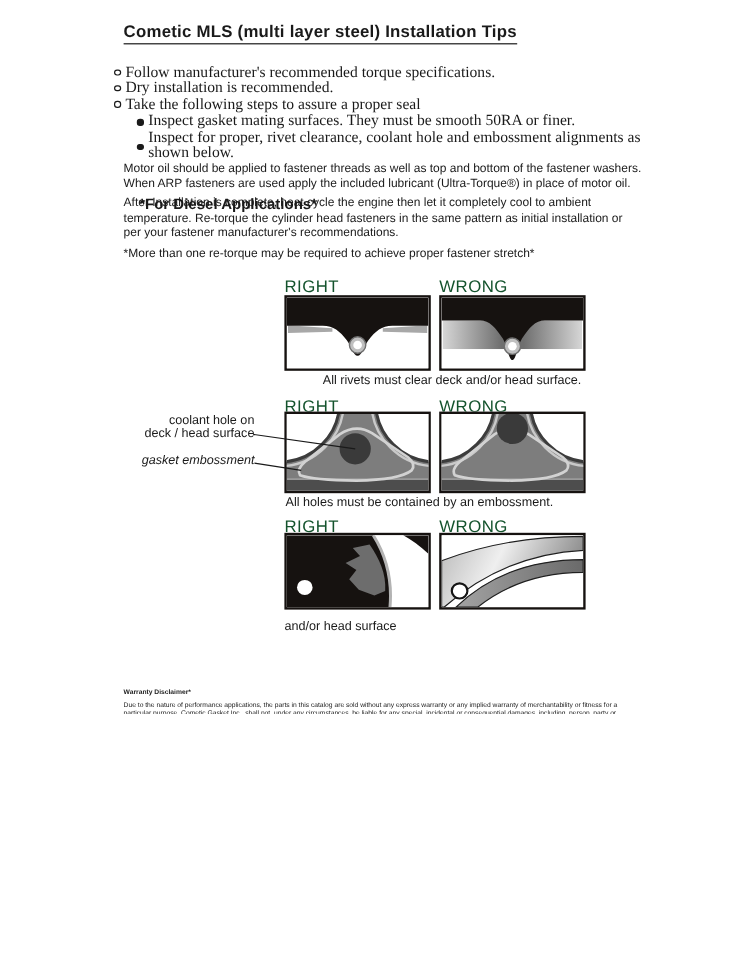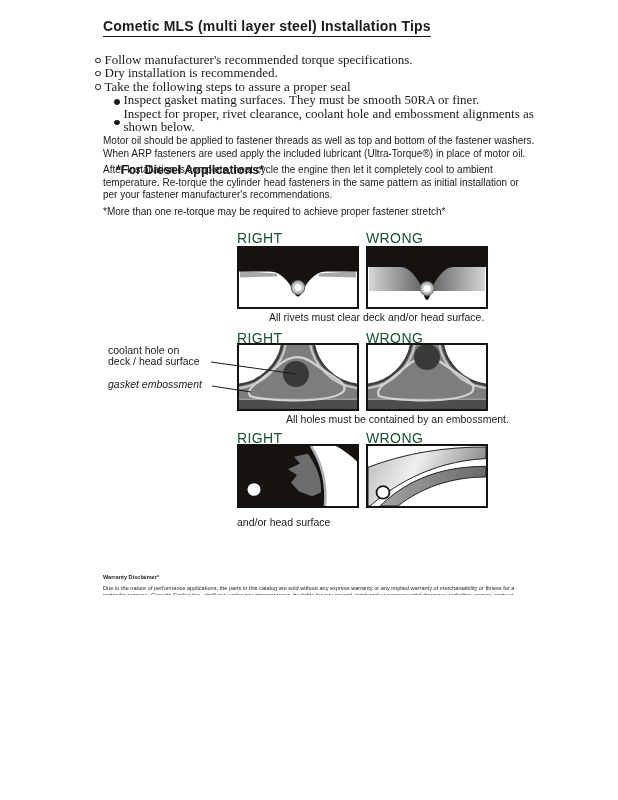--- a/index.html
+++ b/index.html
@@ -24,21 +24,21 @@
   .blt.sub .m { background:#1a1a1a; }
 
   .h2 { font-size:12.5px; font-weight:bold; }
   .para { font-size:10px; line-height:12.5px; width:432px; }
 
   .dlabel { width:122px; font-size:14px; letter-spacing:.4px; color:#14532d; }
   .panel { width:122px; border:2px solid #161210; background:#fff; box-sizing:border-box; }
   .panel svg { display:block; width:100%; height:100%; }
   .caption { font-size:10.5px; line-height:10.8px; }
 
-  .callout { font-size:10.5px; line-height:11px; width:104px; }
+  .callout { font-size:10.5px; line-height:11px; text-align:right; width:104px; }
 
   .legal { left:103px; top:574px; width:419px; font-size:5.6px; line-height:6.3px; color:#222; }
   .legal .lh { font-weight:bold; margin-bottom:5px; }
   .legal p { margin:0 0 6px 0; }
   .legal p.tight { margin-bottom:0; }
 
   .cg { left:388px; top:756px; font-size:13.5px; letter-spacing:.4px; color:#000000; }
 </style>
 </head>
 <body>
@@ -145,21 +145,21 @@
       <circle cx="124" cy="-10" r="53.5" fill="none" stroke="#c9c9c9" stroke-width="2"></circle>
       <circle cx="-6" cy="-10" r="50" fill="#ffffff" stroke="#3c3c3c" stroke-width="2.5"></circle>
       <circle cx="124" cy="-10" r="50" fill="#ffffff" stroke="#3c3c3c" stroke-width="2.5"></circle>
       <rect y="53.5" width="118" height="1.5" fill="#9a9a9a"></rect>
       <rect y="55" width="118" height="9" fill="#4d4d4d"></rect>
       <path d="M11,51 Q8,46 15,40 L44,17 Q58,8 71,16 L101,36 Q108,42 104,47 Q94,55 58,55.5 Q22,55 11,51 Z" fill="none" stroke="#d2d2d2" stroke-width="2.2"></path>
       <circle cx="59" cy="12" r="13" fill="#3a3a3a"></circle>
     </svg>
   </div>
 
-  <div class="abs caption" style="left:238px; top:414px;margin-left:48px;">All holes must be contained by an embossment.</div>
+  <div class="abs caption" style="left:238px; top:414px;">All holes must be contained by an embossment.</div>
 
   <div class="abs dlabel" style="left:237px; top:430px;">RIGHT</div>
   <div class="abs dlabel" style="left:366px; top:430px;">WRONG</div>
 
   <div class="abs panel" style="left:237px; top:444px; height:64px;">
     <svg viewBox="0 0 118 62" preserveAspectRatio="none">
       <rect width="118" height="62" fill="#ffffff"></rect>
       <path d="M0,0 H72 C83,18 88,38 86,62 H0 Z" fill="#161210"></path>
       <path d="M97,0 H118 V16 C111,9 104,4 97,0 Z" fill="#161210"></path>
       <path d="M69,8 C77,20 83,33 82,48 L73,52 L60,47 L52,38 L58,30 L49,24 L61,18 L55,11 Z" fill="#6d6d6d"></path>

